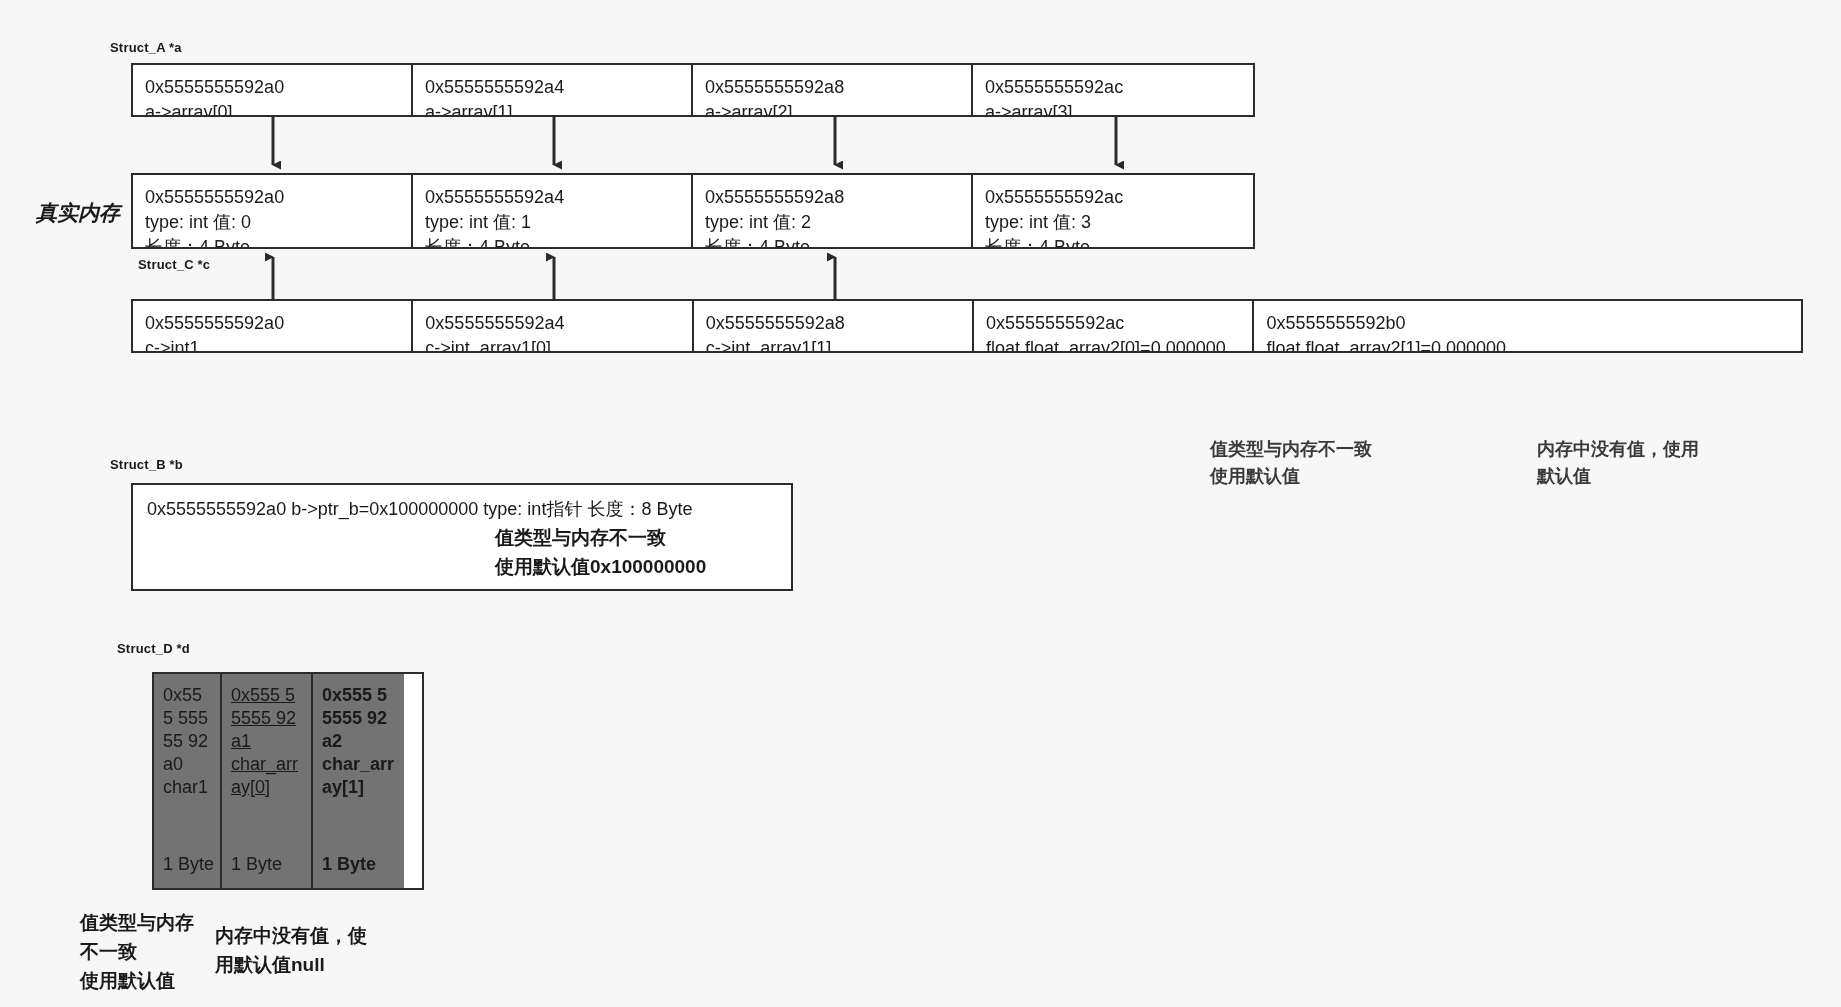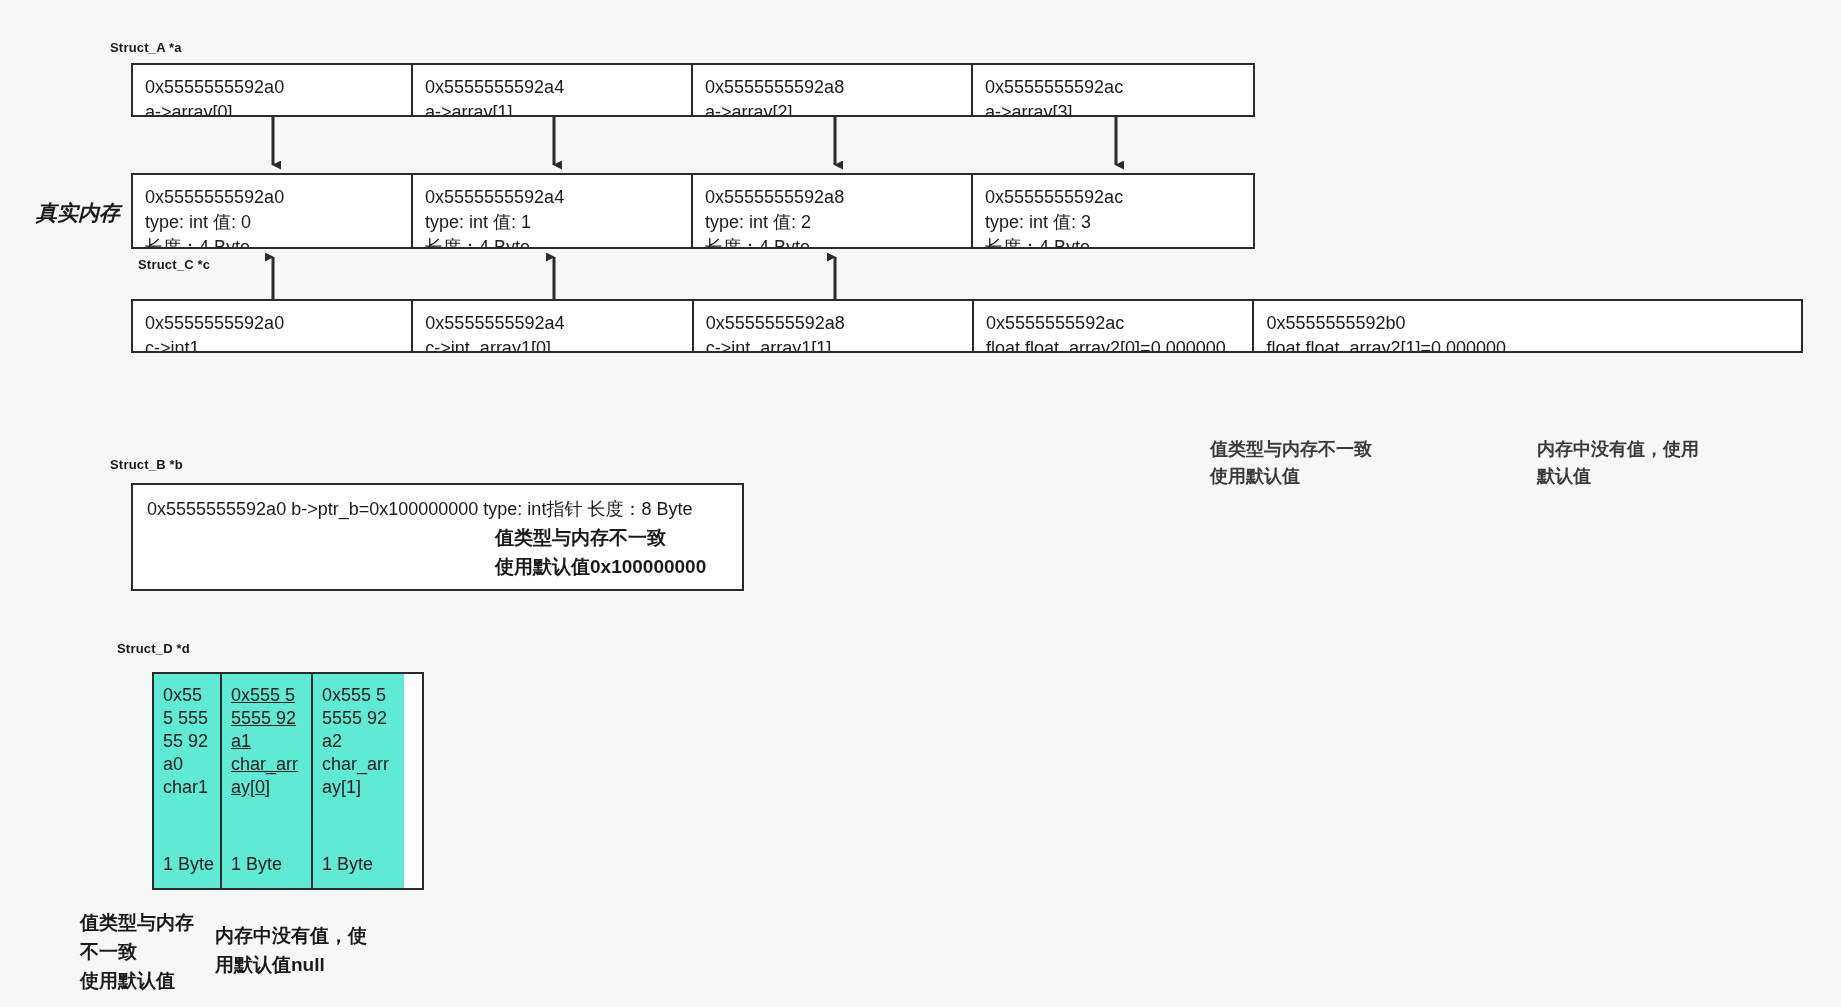--- a/index.html
+++ b/index.html
@@ -66,30 +66,30 @@
     background: #ffffff;
     box-sizing: border-box;
     padding: 12px 14px;
     font-size: 18px;
     line-height: 25px;
   }
 
   
   .dcell {
     border-right: 2.5px solid #2b2b2b;
-    background: #5eead4;
+    background: #737373;
     box-sizing: border-box;
     padding: 10px 9px 6px 9px;
     font-size: 18px;
     line-height: 23px;
     word-break: break-all;
     white-space: normal;
     position: relative;
   }
-  .dcell:last-child { border-right: none; }
+  .dcell:last-child { border-right: none; font-weight: bold; }
   .dcell .addr { display: block; }
   .dcell .mid   { display: block; }
   .dcell .size  { position: absolute; left: 9px; bottom: 12px; }
 
   
   .note {
     font-weight: bold;
     font-size: 18px;
     line-height: 27px;
     color: #3a3a3a;
@@ -188,21 +188,21 @@
     </div>
   </div>
 
   <div class="abs note" style="left:1210px; top:436px;">值类型与内存不一致
 使用默认值</div>
   <div class="abs note" style="left:1537px; top:436px;">内存中没有值，使用
 默认值</div>
 
   <div class="abs group-title" style="left:110px; top:457px;">Struct_B *b</div>
 
-  <div class="abs solo-box" style="left:131px; top:483px; width:613px; height:108px;">
+  <div class="abs solo-box" style="left:131px; top:483px; width:662px; height:108px;">
     <span class="ln">0x5555555592a0</span>
     <span class="ln">b-&gt;ptr_b=0x100000000</span>
     <span class="ln">type: int指针</span>
     <span class="ln">长度：8 Byte</span>
   </div>
 
   <div class="abs note-strong" style="left:495px; top:523px;">值类型与内存不一致
 使用默认值0x100000000</div>
 
   <div class="abs group-title" style="left:117px; top:641px;">Struct_D *d</div>

